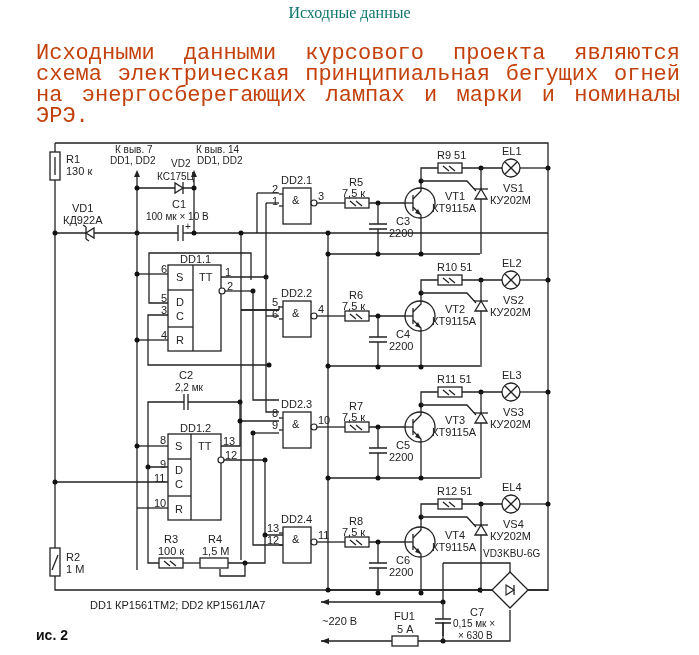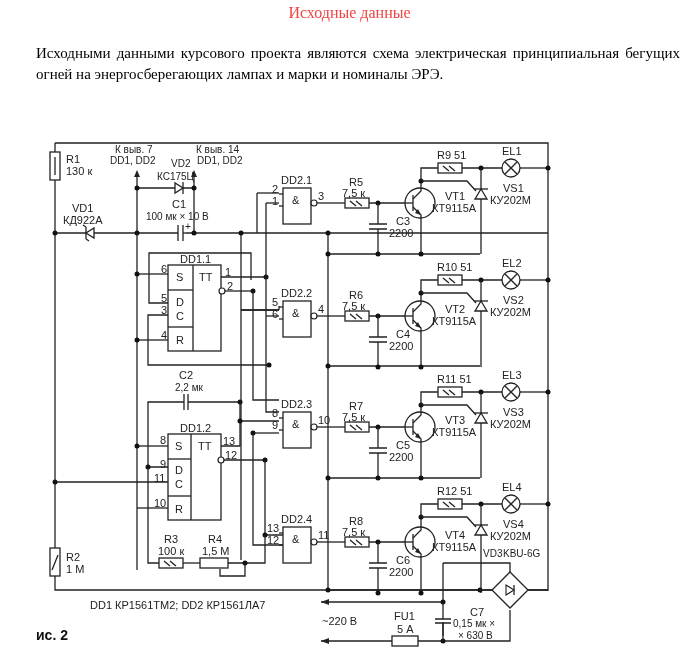--- a/index.html
+++ b/index.html
@@ -1,24 +1,24 @@
 <!DOCTYPE html>
 <html><head>
 <meta charset="utf-8">
 <style>
   html, body { margin: 0; padding: 0; background: #ffffff; }
   body { width: 699px; height: 655px; position: relative; overflow: hidden; }
   .doc-title {
     position: absolute; left: 0; top: 4px; width: 699px; text-align: center;
-    font-family: "Liberation Serif", serif; font-size: 16px; color: #ef4444;
+    font-family: "Liberation Serif", serif; font-size: 16px; color: #0f766e;
   }
   .doc-para {
     position: absolute; left: 36px; top: 43px; width: 644px;
-    font-family: Liberation Serif, serif; font-size: 15px; line-height: 21px;
-    color: #000000; text-align: justify;
+    font-family: Liberation Mono, monospace; font-size: 22px; line-height: 21px;
+    color: #c2410c; text-align: justify;
   }
   svg.schematic { position: absolute; left: 0; top: 0; }
   .w { stroke: #222; stroke-width: 1.3; fill: none; }
   .box { stroke: #222; stroke-width: 1.3; fill: #fff; }
   .dot { fill: #111; }
   .lbl { font-family: "Liberation Sans", sans-serif; font-size: 11px; fill: #222; }
   .lbl-sm { font-family: "Liberation Sans", sans-serif; font-size: 10px; fill: #222; }
   .lbl-b { font-family: "Liberation Sans", sans-serif; font-size: 14px; font-weight: bold; fill: #111; }
 </style>
 </head>

